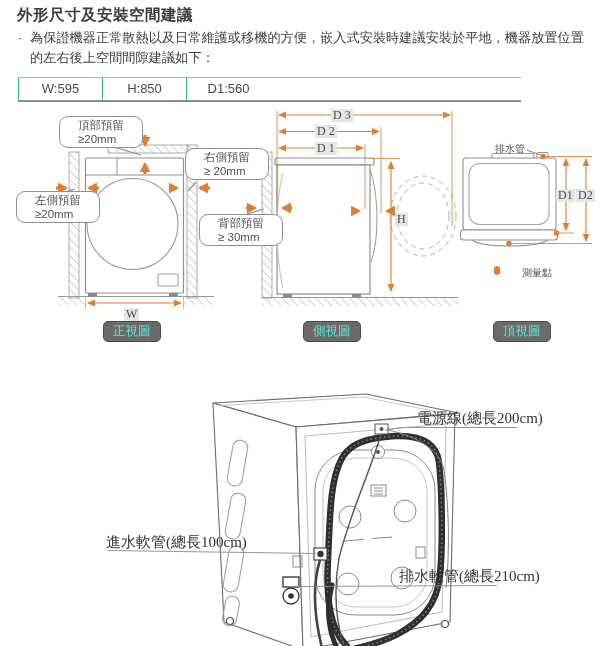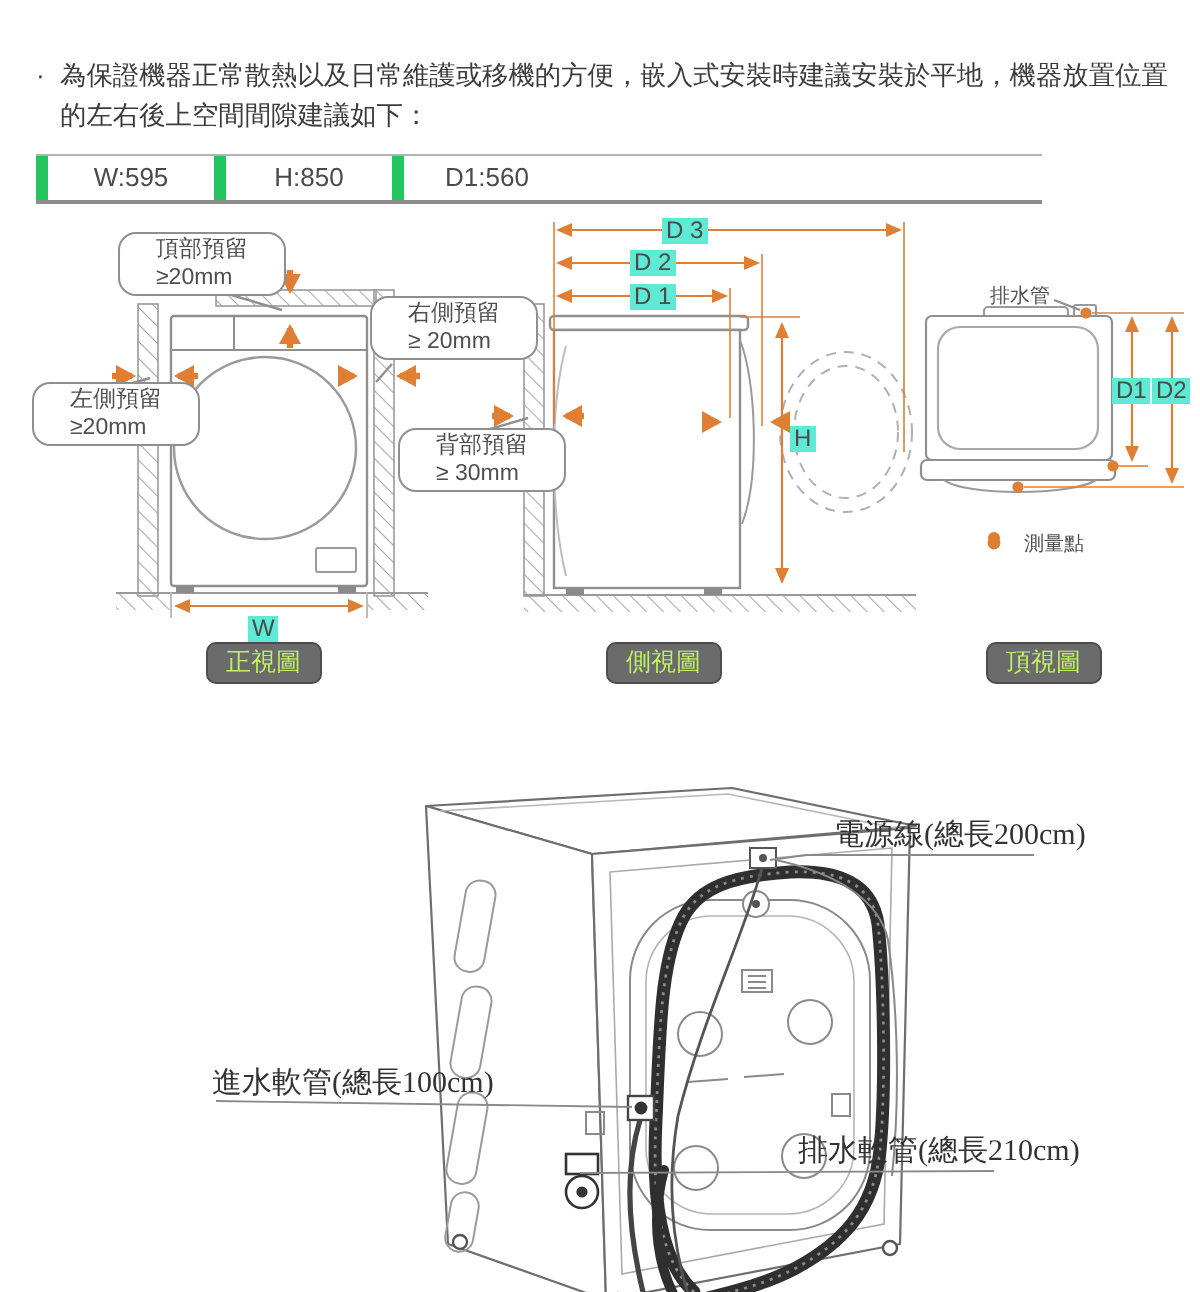--- a/index.html
+++ b/index.html
@@ -6,38 +6,39 @@
   #page{position:relative;width:600px;height:646px;background:#fff;overflow:hidden;
         font-family:"Liberation Sans",sans-serif;color:#3f3f3f;}
   .abs{position:absolute;}
   .title{left:17px;top:5px;font-size:15.5px;font-weight:600;color:#3c3c3c;letter-spacing:0.5px;}
   .intro{left:18px;top:28px;width:572px;font-size:13.2px;line-height:20px;color:#3c3c3c;display:flex;}
   .intro .bullet{width:12px;flex:0 0 12px;}
   .intro .txt{flex:1;}
   .dimtable{left:18px;top:77px;width:503px;height:22px;display:flex;
             border-top:1px solid #b3b3b3;border-bottom:2px solid #8c8c8c;
             font-size:13px;color:#4a4a4a;}
-  .dimtable .cell{line-height:22px;text-align:center;border-left:6px solid #22c55e;flex:0 0 83px;}
+  .dimtable .cell{line-height:22px;text-align:center;border-left:1px solid #22c55e;flex:0 0 83px;}
   .dimtable .cell.first{border-left:none;text-align:left;flex:0 0 88px;padding-left:2px;}
   svg{position:absolute;left:0;}
   .bubble{position:absolute;border:1.5px solid #8f8f8f;border-radius:9px;background:#fff;
           padding:1px 18px;font-size:11.5px;line-height:14px;color:#4f4f4f;text-align:left;z-index:3;}
-  .badge{position:absolute;background:#6b6b6b;color:#bef264;border:1px solid #4c4c4c;border-radius:5px;
+  .badge{position:absolute;background:#6b6b6b;color:#5eead4;border:1px solid #4c4c4c;border-radius:5px;
          padding:1px 9px;font-size:12.5px;line-height:17px;z-index:3;text-align:right;}
-  .dimlbl{position:absolute;font-size:12px;color:#4a4a4a;background:#5eead4;padding:0 2px;line-height:13px;z-index:3;}
+  .dimlbl{position:absolute;font-size:12px;color:#4a4a4a;background:#e5e5e5;padding:0 2px;line-height:13px;z-index:3;font-family:Liberation Serif, serif;}
   .smalllbl{position:absolute;font-size:10px;color:#4f4f4f;line-height:13px;z-index:3;}
   .seriflbl{position:absolute;font-family:"Liberation Serif",serif;font-size:15px;color:#333;line-height:13px;z-index:3;}
-  .legendrow{position:absolute;display:flex;gap:12px;z-index:3;}
+  .legendrow{position:absolute;display:flex;gap:22px;z-index:3;}
   .legendrow .dot{width:6px;height:6px;border-radius:50%;background:#DF7F33;}
 </style>
 </head>
 <body>
 
 <div id="page">
 
+  <div class="abs title">外形尺寸及安裝空間建議</div>
 
   <div class="abs intro">
     <span class="bullet">·</span>
     <span class="txt">為保證機器正常散熱以及日常維護或移機的方便，嵌入式安裝時建議安裝於平地，機器放置位置的左右後上空間間隙建議如下：</span>
   </div>
 
   <div class="abs dimtable">
     <div class="cell">W:595</div>
     <div class="cell">H:850</div>
     <div class="cell">D1:560</div>

